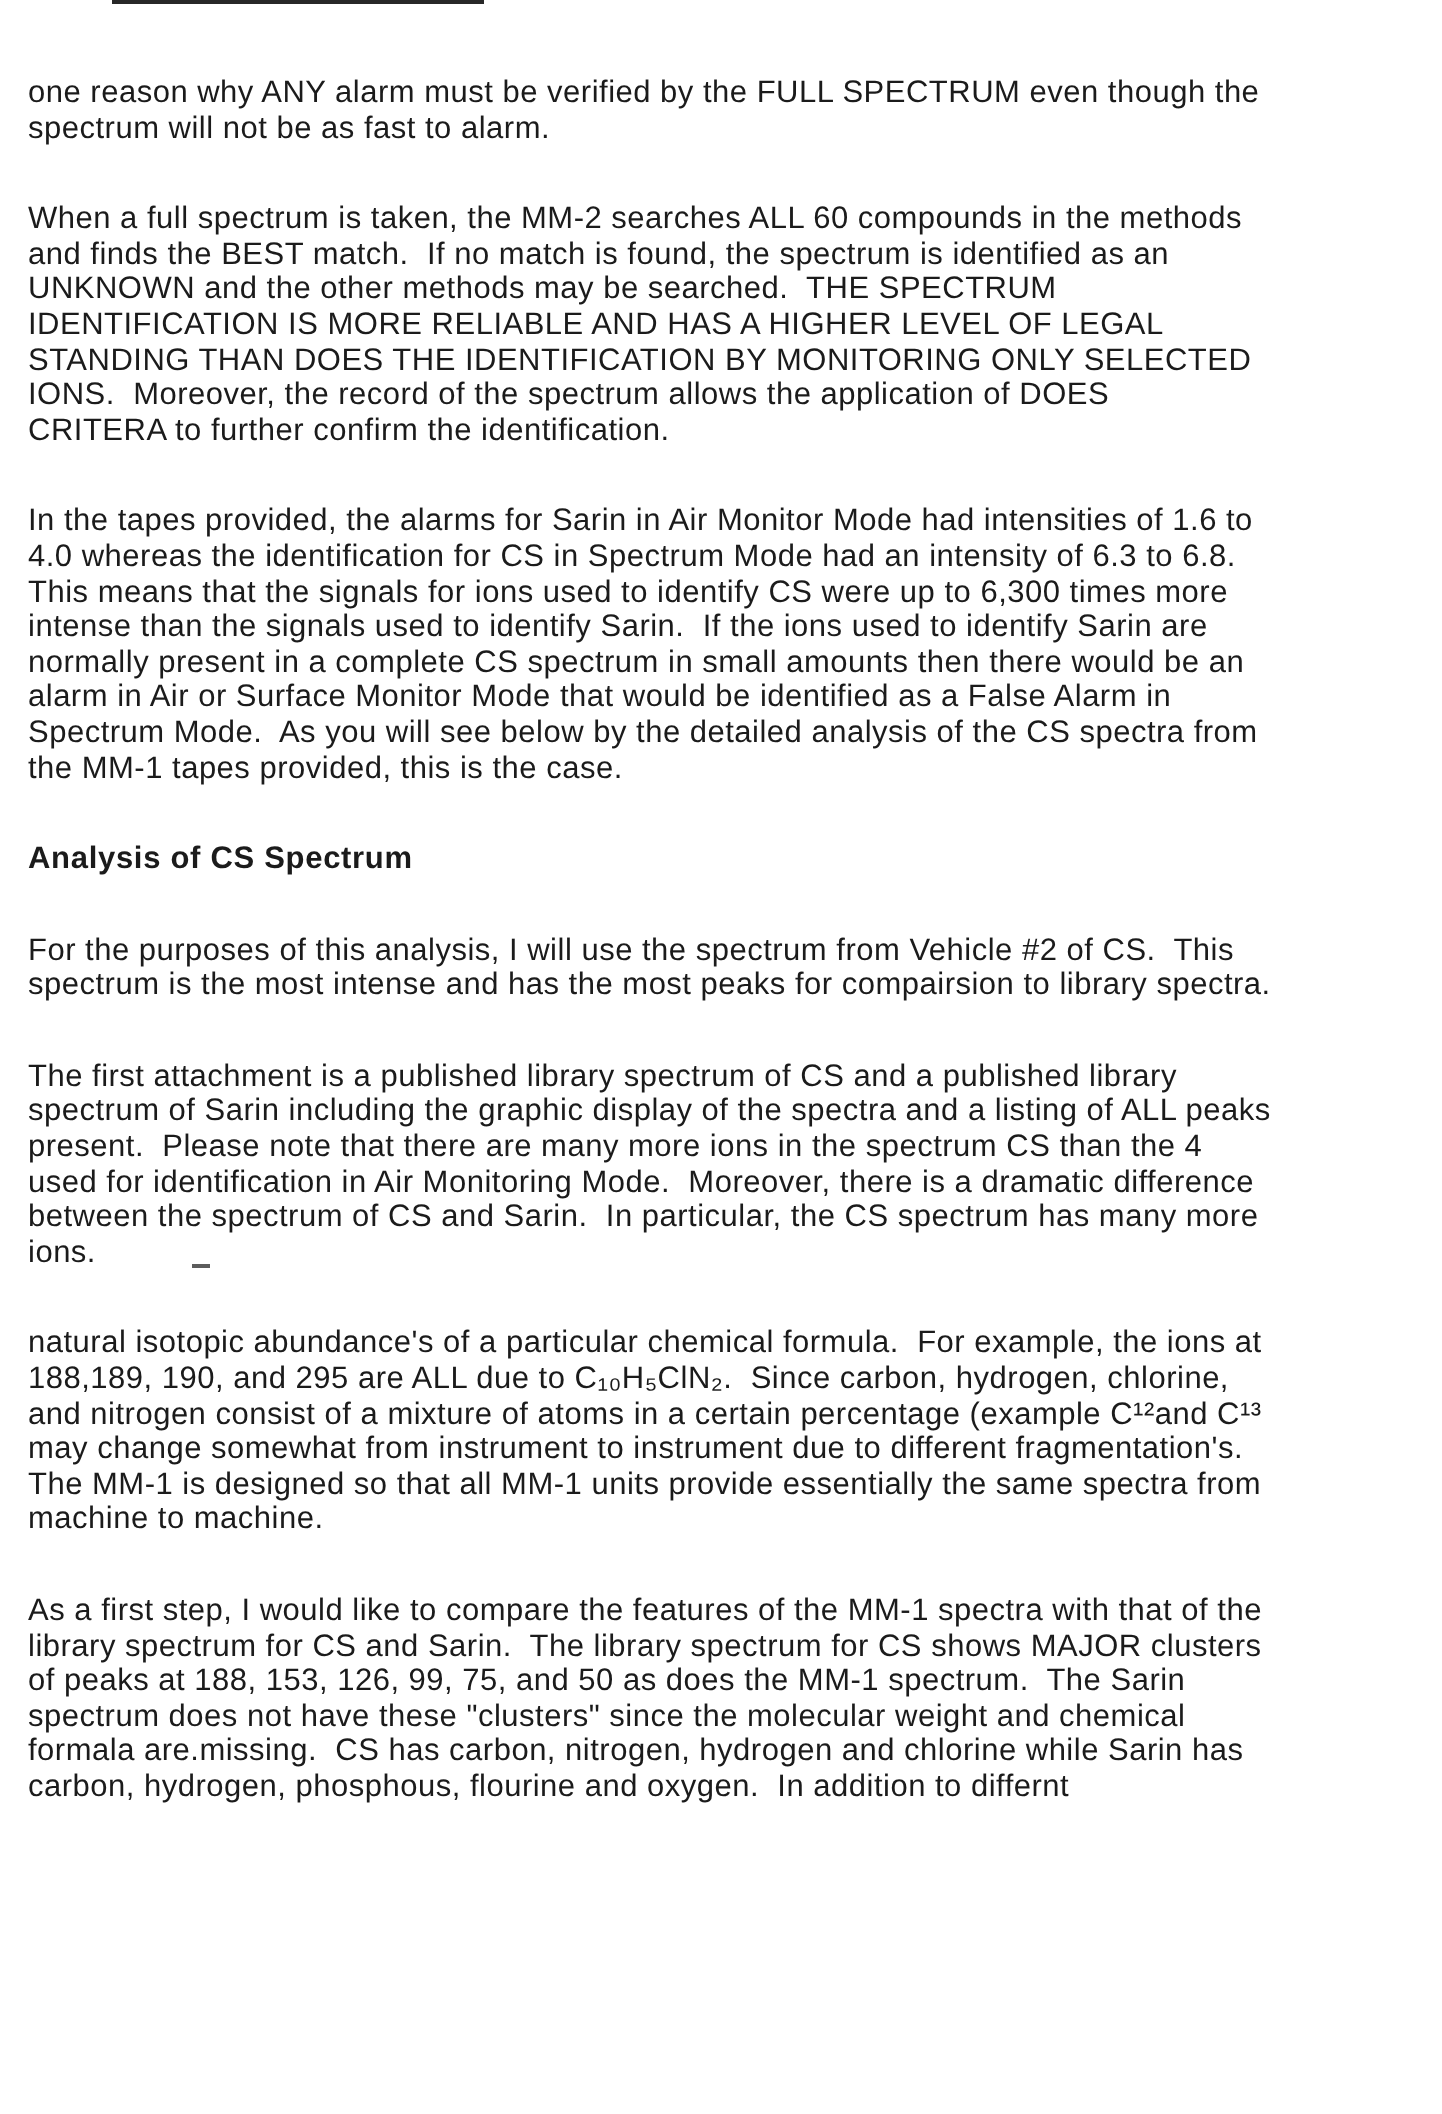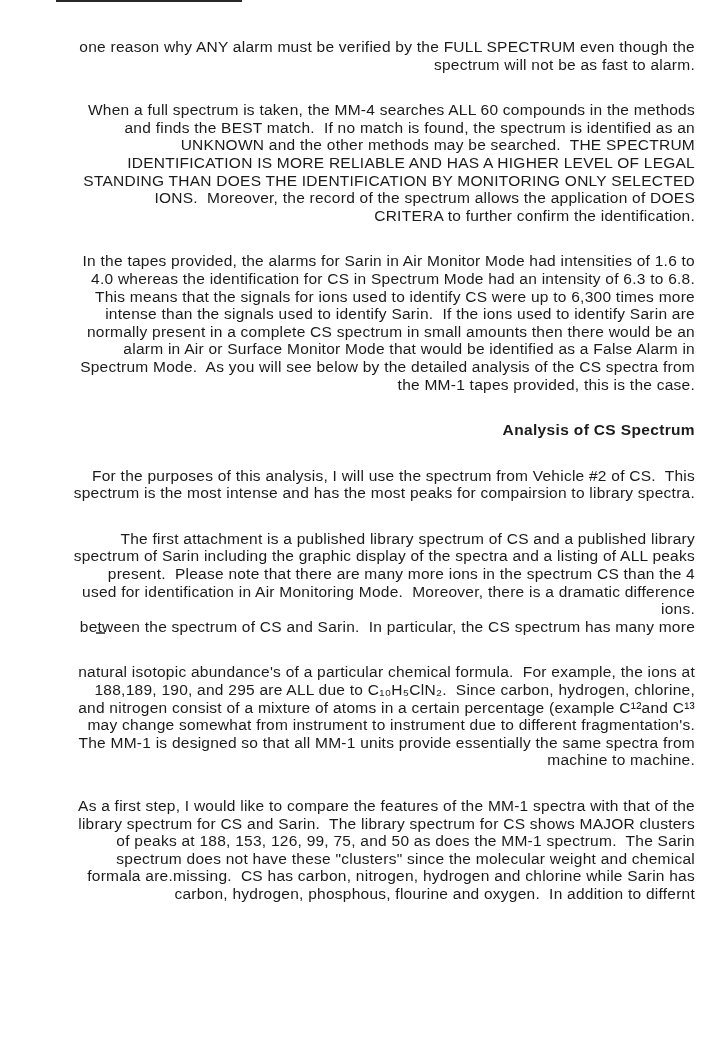--- a/index.html
+++ b/index.html
@@ -7,21 +7,20 @@
     padding: 0;
     background: #ffffff;
   }
   .page {
     position: relative;
     width: 721px;
     height: 1057px;
     background: #ffffff;
     overflow: hidden;
     font-family: "Liberation Sans", "DejaVu Sans", sans-serif;
-    text-align: right;
   }
   .doc {
     position: absolute;
     left: 14px;
     top: 38px;
     right: 26px;
     color: #1b1b1b;
     font-size: 15.5px;
     letter-spacing: 0.25px;
     filter: blur(0.22px);
@@ -61,21 +60,21 @@
 
 <div class="page">
   <div class="artifact-top-line"></div>
   <div class="artifact-dash"></div>
   <div class="doc">
       <div class="para">
         <div class="line">one reason why ANY alarm must be verified by the FULL SPECTRUM even though the</div>
         <div class="line">spectrum will not be as fast to alarm.</div>
       </div>
       <div class="para">
-        <div class="line">When a full spectrum is taken, the MM-4 searches ALL 60 compounds in the methods</div>
+        <div class="line">When a full spectrum is taken, the MM-2 searches ALL 60 compounds in the methods</div>
         <div class="line">and finds the BEST match.  If no match is found, the spectrum is identified as an</div>
         <div class="line">UNKNOWN and the other methods may be searched.  THE SPECTRUM</div>
         <div class="line">IDENTIFICATION IS MORE RELIABLE AND HAS A HIGHER LEVEL OF LEGAL</div>
         <div class="line">STANDING THAN DOES THE IDENTIFICATION BY MONITORING ONLY SELECTED</div>
         <div class="line">IONS.  Moreover, the record of the spectrum allows the application of DOES</div>
         <div class="line">CRITERA to further confirm the identification.</div>
       </div>
       <div class="para">
         <div class="line">In the tapes provided, the alarms for Sarin in Air Monitor Mode had intensities of 1.6 to</div>
         <div class="line">4.0 whereas the identification for CS in Spectrum Mode had an intensity of 6.3 to 6.8.</div>
@@ -91,22 +90,22 @@
       </div>
       <div class="para">
         <div class="line">For the purposes of this analysis, I will use the spectrum from Vehicle #2 of CS.  This</div>
         <div class="line">spectrum is the most intense and has the most peaks for compairsion to library spectra.</div>
       </div>
       <div class="para">
         <div class="line">The first attachment is a published library spectrum of CS and a published library</div>
         <div class="line">spectrum of Sarin including the graphic display of the spectra and a listing of ALL peaks</div>
         <div class="line">present.  Please note that there are many more ions in the spectrum CS than the 4</div>
         <div class="line">used for identification in Air Monitoring Mode.  Moreover, there is a dramatic difference</div>
+        <div class="line">between the spectrum of CS and Sarin.  In particular, the CS spectrum has many more</div>
         <div class="line">ions.</div>
-        <div class="line">between the spectrum of CS and Sarin.  In particular, the CS spectrum has many more</div>
       </div>
       <div class="para">
         <div class="line">natural isotopic abundance's of a particular chemical formula.  For example, the ions at</div>
         <div class="line">188,189, 190, and 295 are ALL due to C₁₀H₅ClN₂.  Since carbon, hydrogen, chlorine,</div>
         <div class="line">and nitrogen consist of a mixture of atoms in a certain percentage (example C¹²and C¹³</div>
         <div class="line">may change somewhat from instrument to instrument due to different fragmentation's.</div>
         <div class="line">The MM-1 is designed so that all MM-1 units provide essentially the same spectra from</div>
         <div class="line">machine to machine.</div>
       </div>
       <div class="para">

